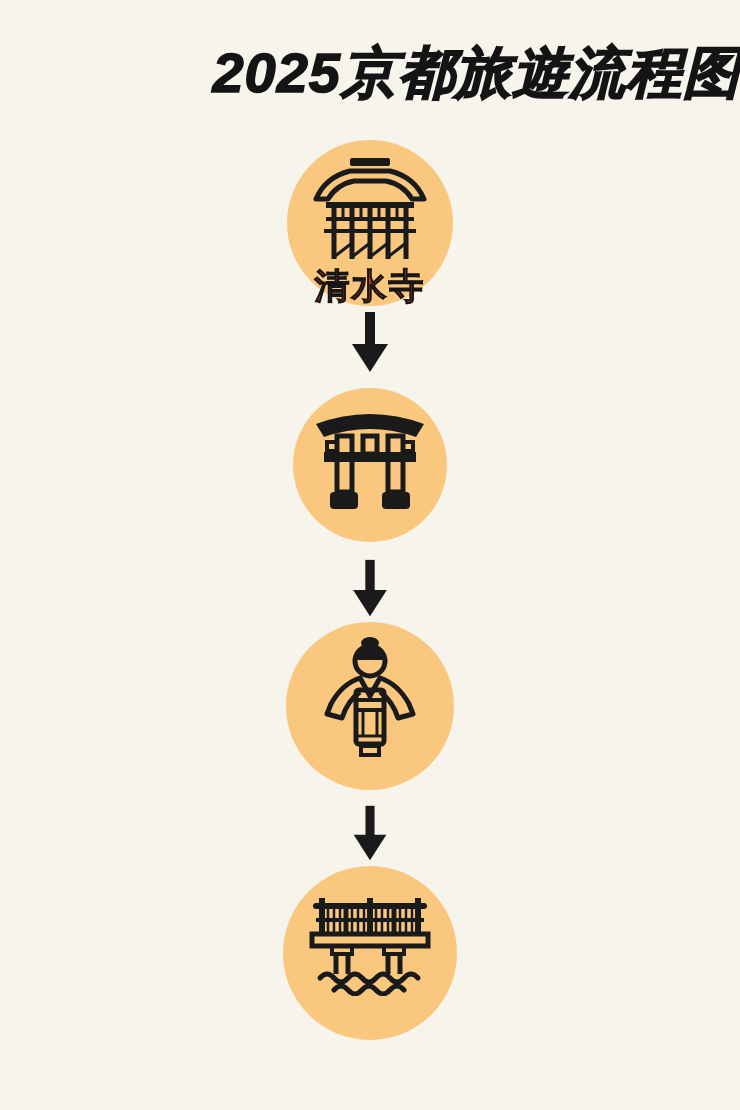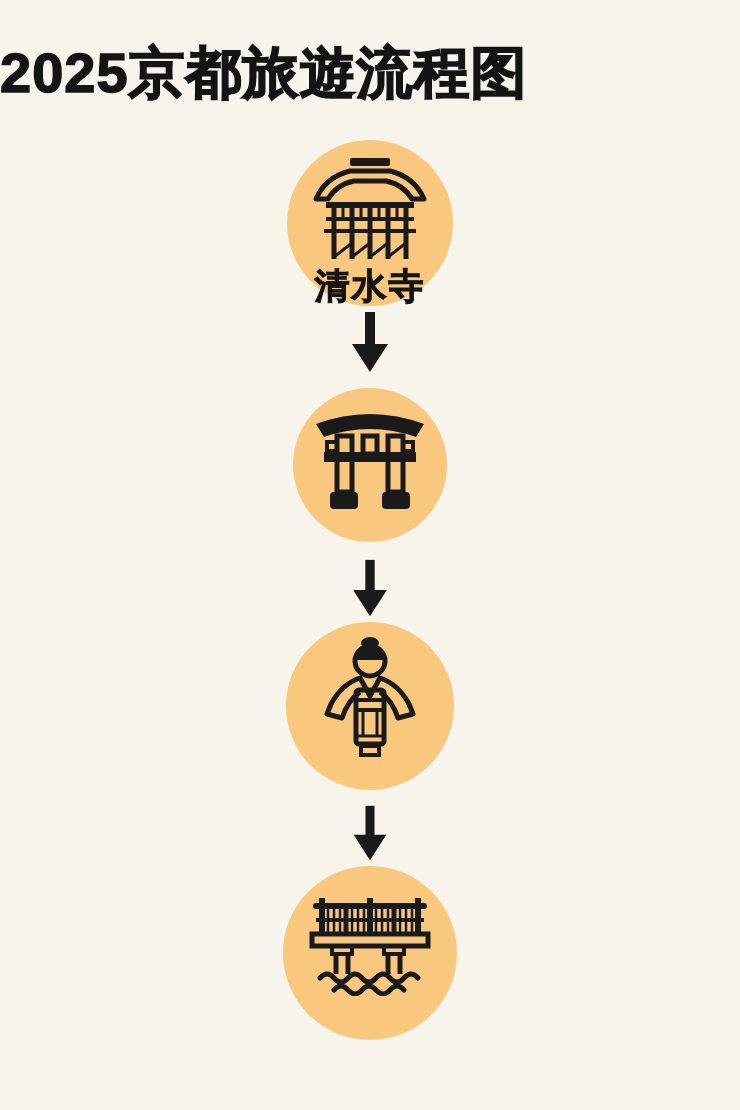--- a/index.html
+++ b/index.html
@@ -15,25 +15,26 @@
   .page{
     position:relative;
     width:740px;height:1110px;
     background:var(--bg);
     overflow:hidden;
     margin:0 auto;
   }
   .page-title{
     position:absolute;
     left:0;top:36px;width:740px;
-    text-align:left;
+    text-align:right;
     font-size:56px;
     font-weight:900;
     letter-spacing:1px;
     color:#141414;
+    font-style:italic;
     -webkit-text-stroke:1.5px #141414;
   }
   .step-circle{
     position:absolute;
     border-radius:50%;
     background:var(--circle);
     display:flex;
     align-items:flex-start;
     justify-content:center;
   }
@@ -45,21 +46,21 @@
   .i1{margin-top:17px;}
   .i2{margin-top:12px;}
   .i3{margin-top:12px;}
   .i4{margin-top:26px;}
   .step-label{
     position:absolute;
     left:0;width:740px;
     text-align:center;
     font-size:35px;
     font-weight:900;
-    color:#000000;
+    color:#c2410c;
     -webkit-text-stroke:1px #161616;
     letter-spacing:2px;
   }
   .l1{top:263px;}
   .l2{top:516px;}
   .l3{top:760px;}
   .l4{top:1002px;}
   .arrow{
     position:absolute;
     left:348px;width:44px;

